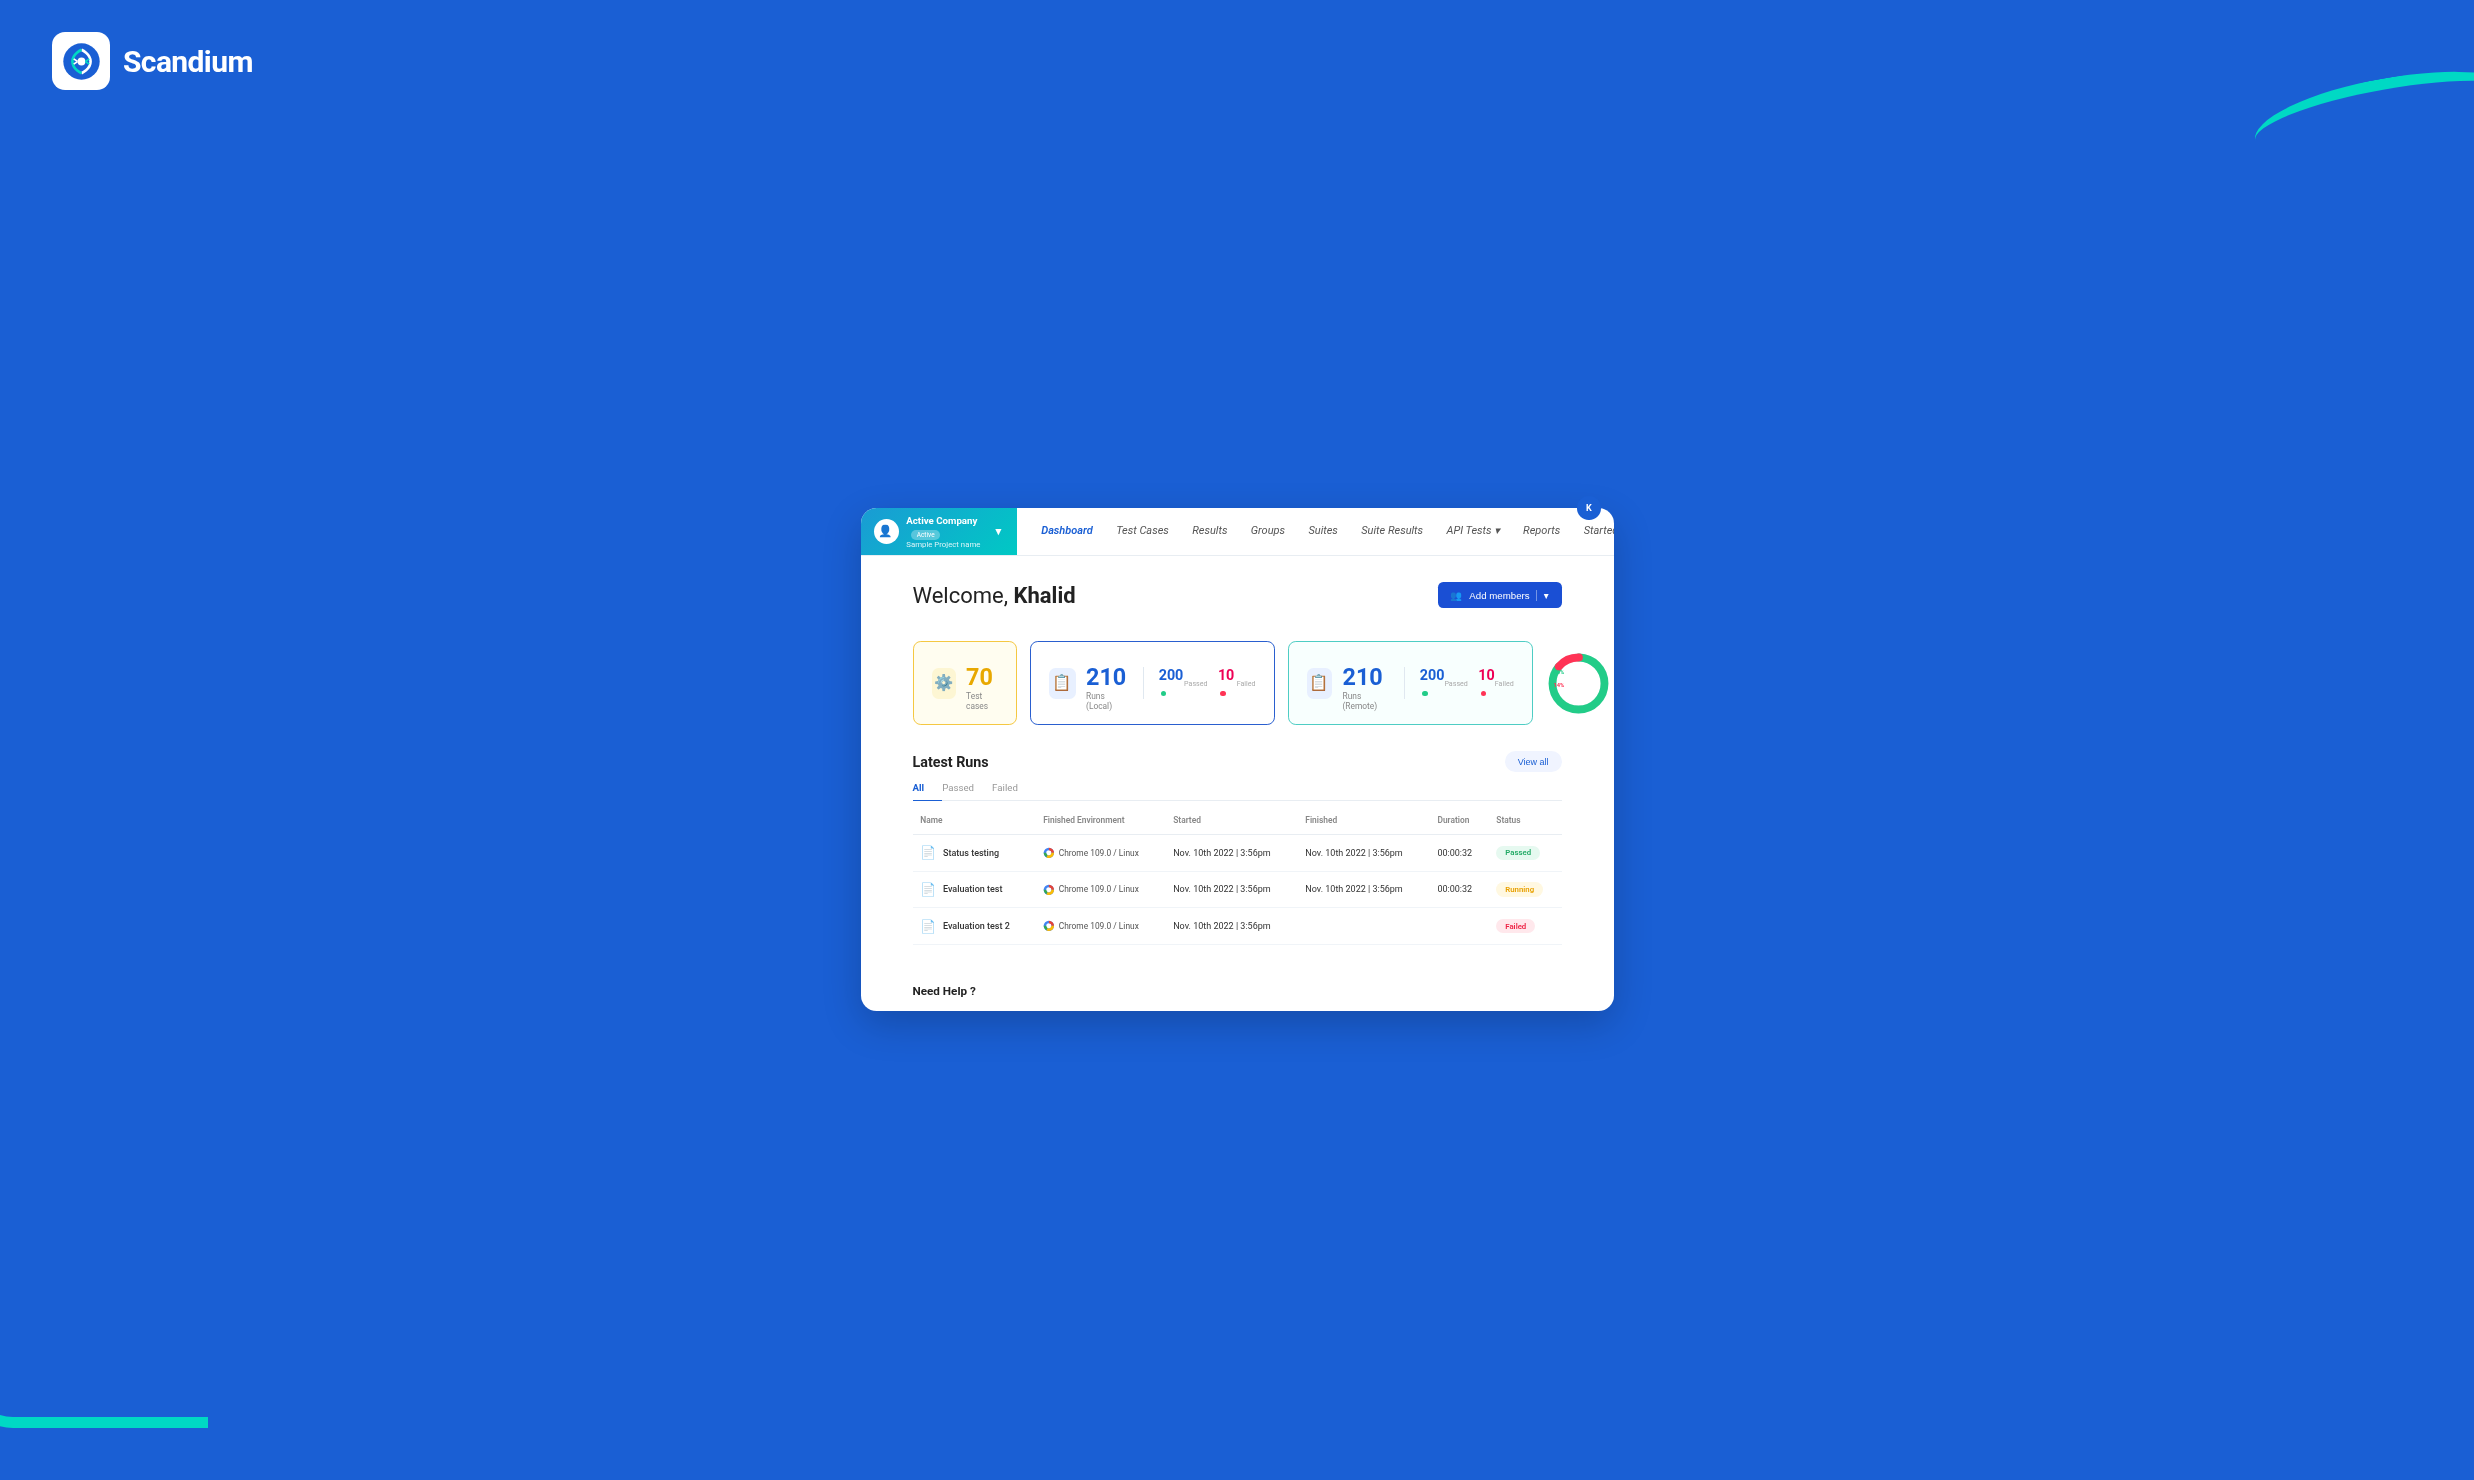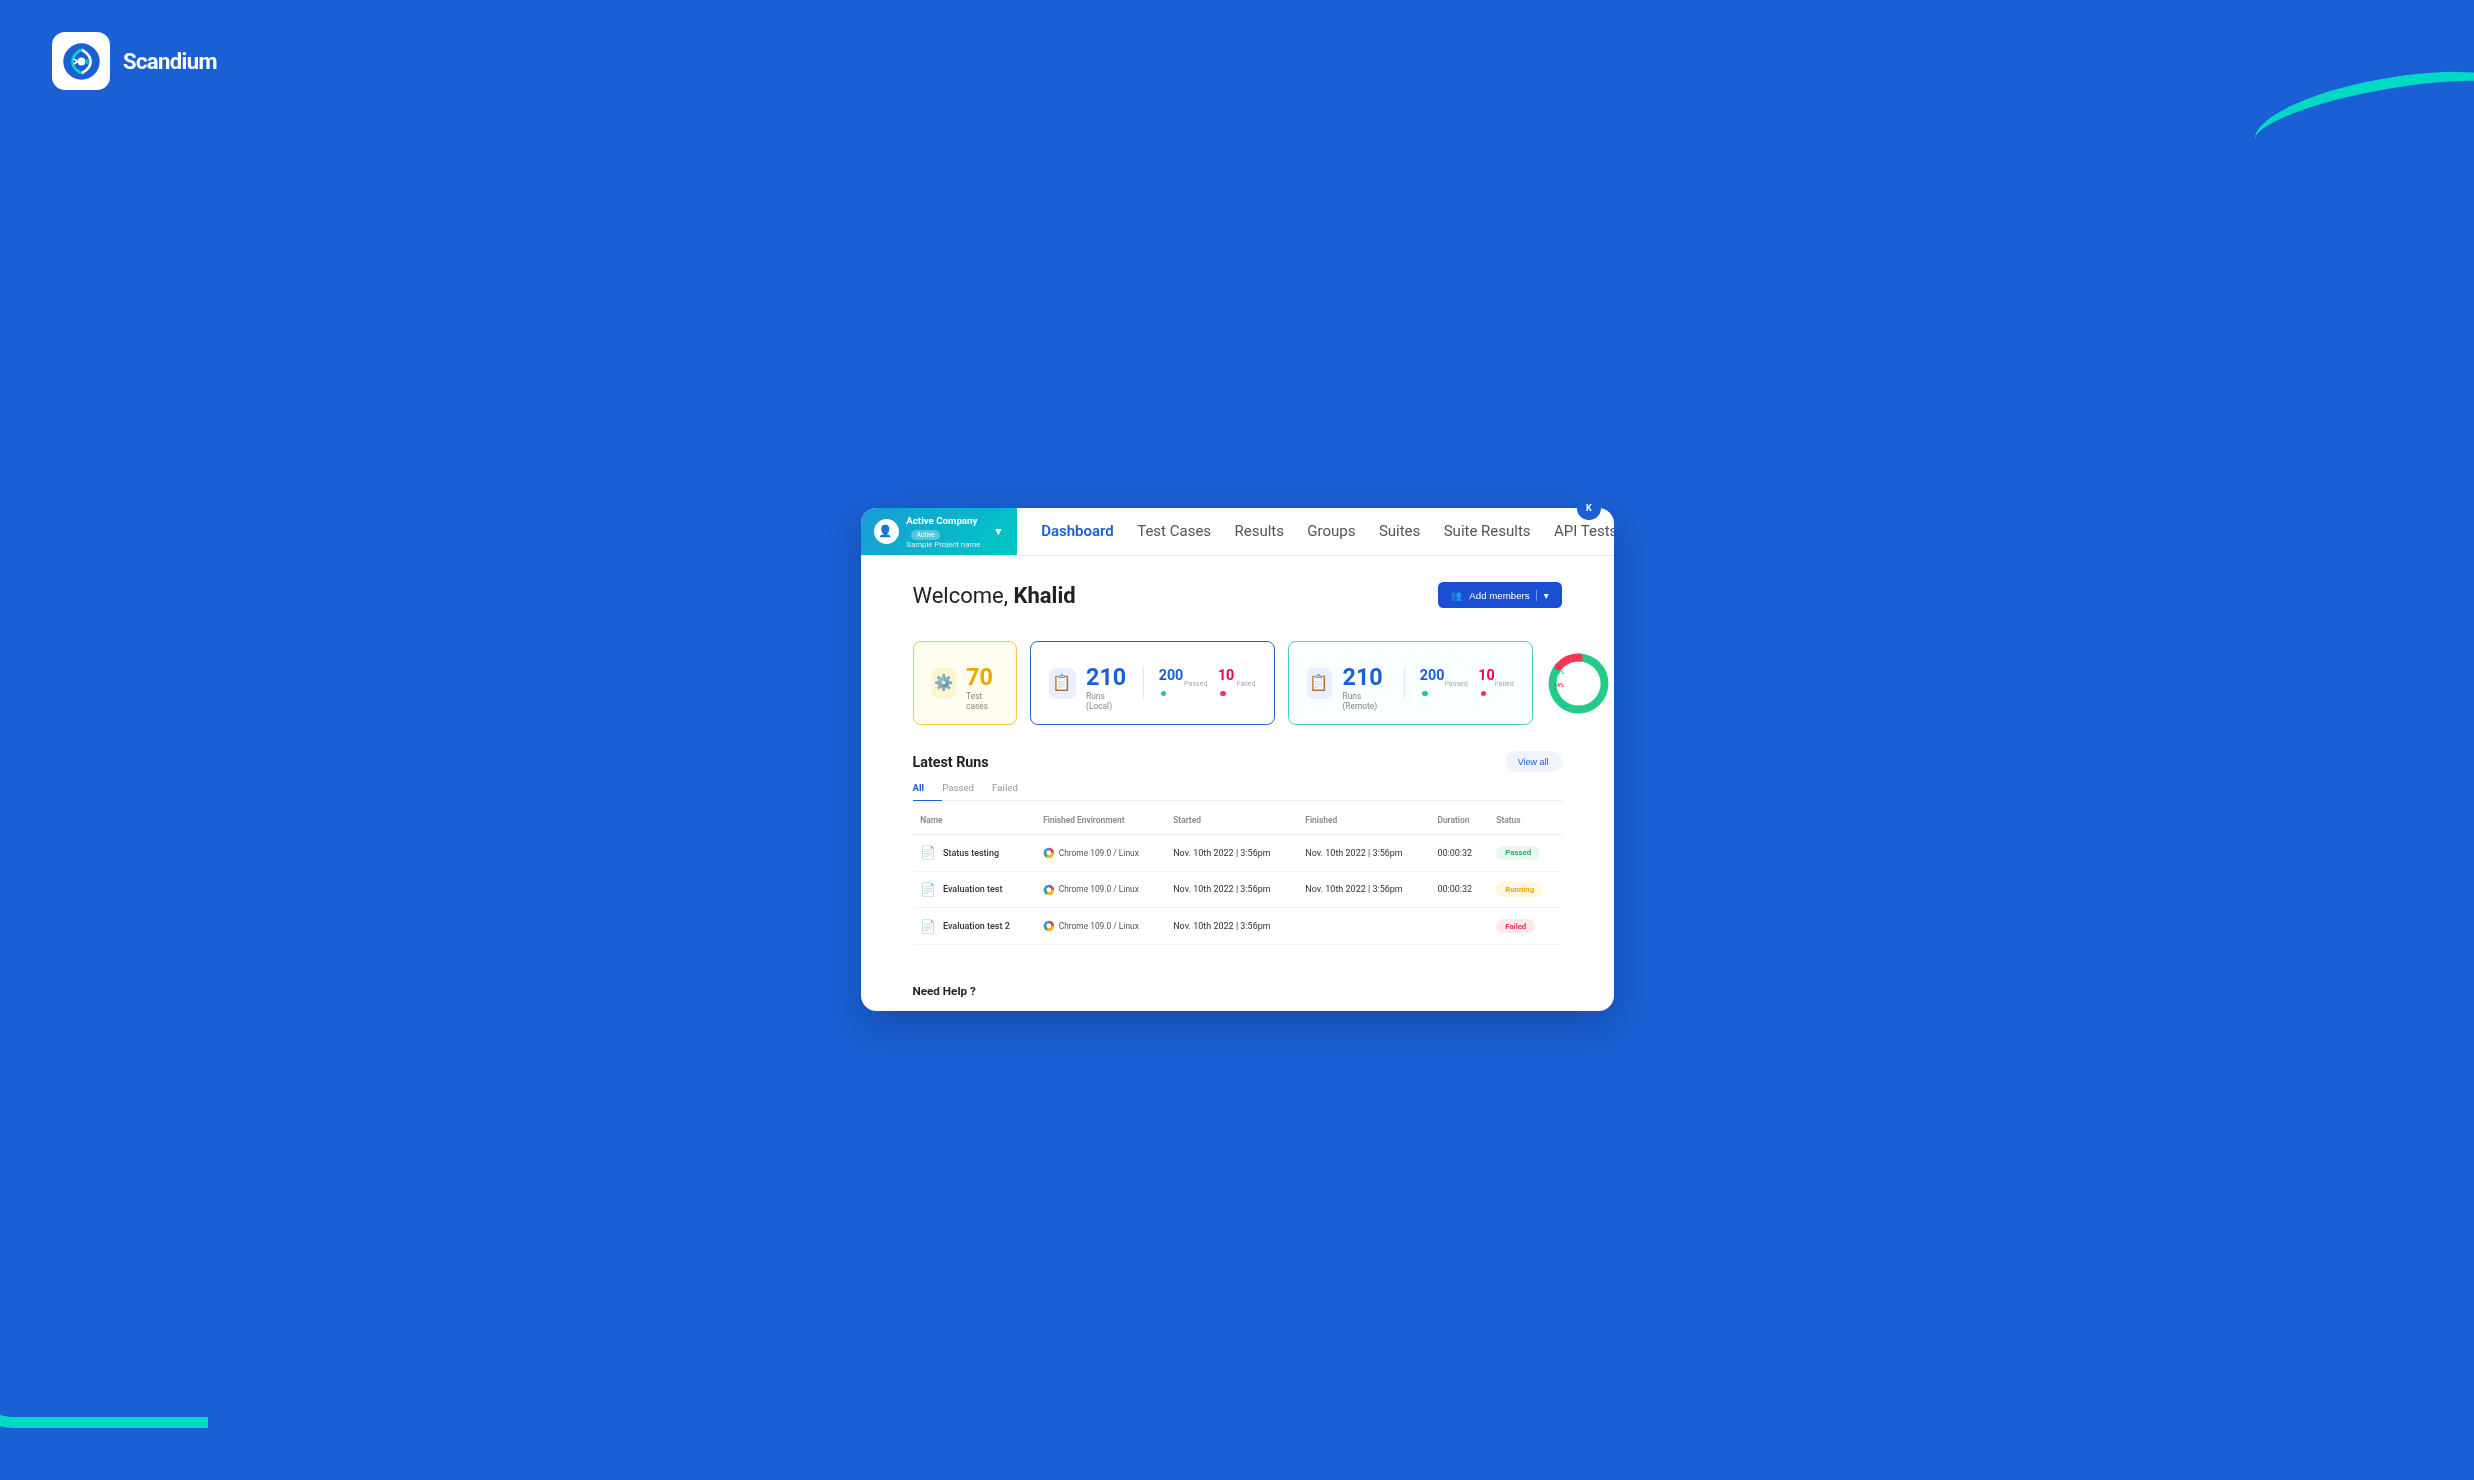--- a/index.html
+++ b/index.html
@@ -57,21 +57,21 @@
       display: flex;
       align-items: center;
       justify-content: center;
     }
     .logo-icon svg {
       width: 39px;
       height: 39px;
     }
     .logo-text {
       color: white;
-      font-size: 22px;
+      font-size: 30px;
       font-weight: 700;
       letter-spacing: -0.6px;
     }
 
     .main-card {
       background: white;
       border-radius: 15.6px;
       width: 753px;
       min-height: 416px;
       position: relative;
@@ -141,25 +141,26 @@
       padding: 0 13px;
       height: 47px;
       flex: 1;
     }
     .nav-link {
       padding: 0 11.7px;
       height: 53px;
       display: flex;
       align-items: center;
       color: #555;
-      font-size: 15px;
+      font-size: 11px;
       cursor: pointer;
       white-space: nowrap;
       border-bottom: 1.9px solid transparent;
       text-decoration: none;
+      font-style: italic;
     }
     .nav-link.active {
       color: #1a5fd4;
       font-weight: 600;
       border-bottom-color: #1a5fd4;
     }
     .nav-link-api {
       display: flex;
       align-items: center;
       gap: 2.6px;

